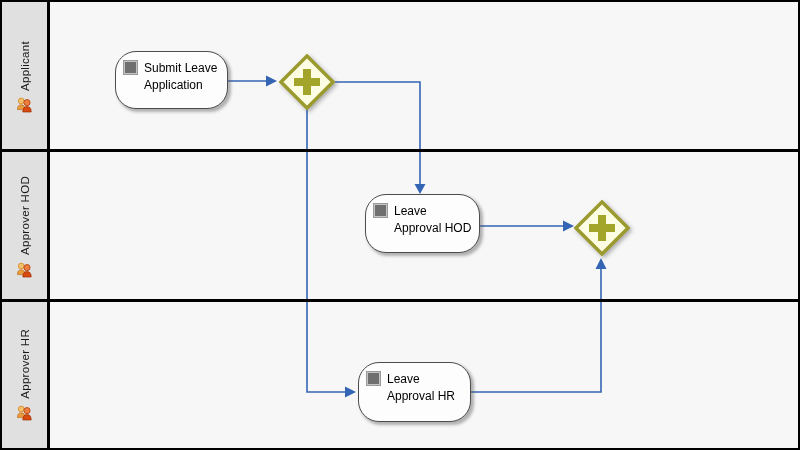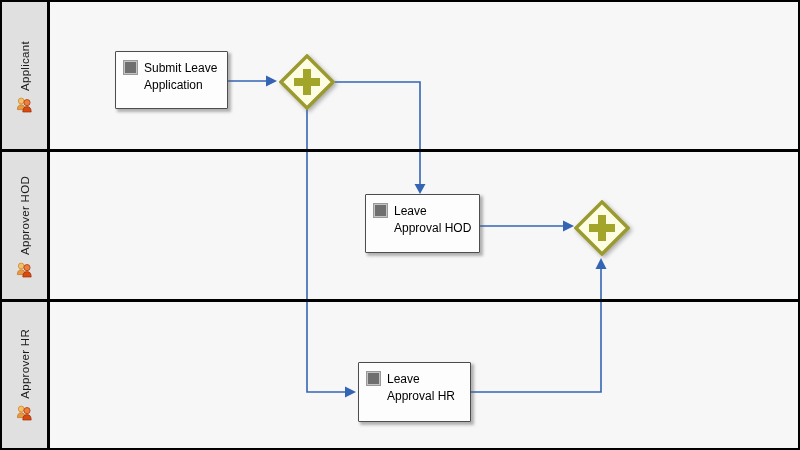--- a/index.html
+++ b/index.html
@@ -52,21 +52,21 @@
     stroke-width: 1.6;
   }
   .flow-head { fill: var(--connector, #3465b4); }
   .lane-divider { stroke: #000; stroke-width: 3; }
 
   
   .task {
     position: absolute;
     background: var(--task-bg, #fdfdfd);
     border: 1px solid var(--task-border, #4d4d4d);
-    border-radius: 1px;
+    border-radius: 21px;
     box-shadow: 2.5px 2.5px 3px rgba(90,90,90,0.45);
     display: flex;
     align-items: flex-start;
     gap: 7px;
     padding: 8px 6px 6px 8px;
   }
   .task-submit { left: 113px; top: 49px;  width: 113px; height: 58px; }
   .task-hod    { left: 363px; top: 192px; width: 115px; height: 59px; }
   .task-hr     { left: 356px; top: 360px; width: 113px; height: 60px; }
 

